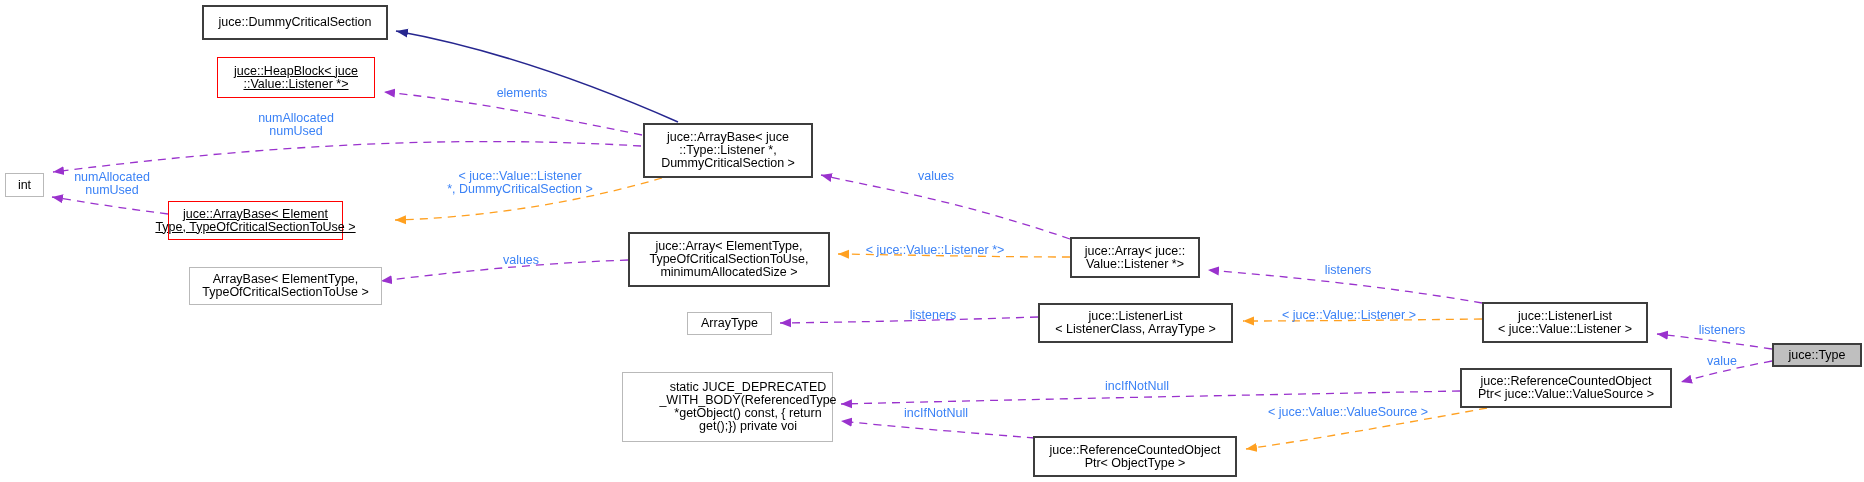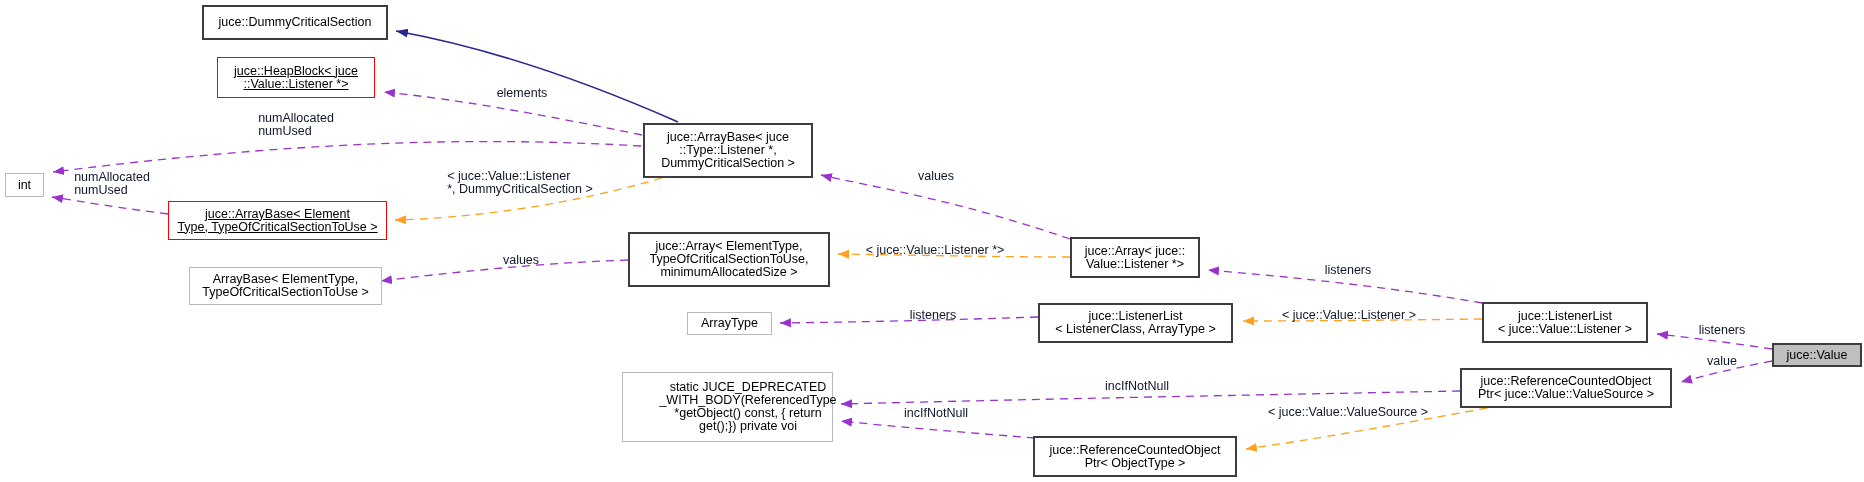--- a/index.html
+++ b/index.html
@@ -20,21 +20,21 @@
     text-align:center; background:#ffffff; color:#000;
     font-size:12.5px; line-height:13px; white-space:nowrap; box-sizing:border-box;
   }
   .node.black { border:2px solid #3d3d3d; }
   .node.red   { border:1.5px solid #ff0000;text-decoration:underline; }
   .node.gray  { border:1px solid #b9b9b9; }
   .node.main  { border:2px solid #3d3d3d; background:#bfbfbf; }
   .elabel {
     position:absolute; z-index:1;
     transform:translateX(-50%);
-    text-align:left; color:#0f172a;
+    text-align:center; color:#3b82f6;
     font-size:12.5px; line-height:13px; white-space:nowrap;
   }
 </style>
 </head>
 <body>
 
 <div id="canvas">
 
   <svg id="edges" viewBox="0 0 1864 482">
     <defs>
@@ -75,21 +75,21 @@
 
   <div class="node red" style="left:217px; top:57px; width:158px; height:41px;">
     <div>juce::HeapBlock&lt; juce</div>
     <div>::Value::Listener *&gt;</div>
   </div>
 
   <div class="node gray" style="left:5px; top:173px; width:39px; height:24px;">
     <div>int</div>
   </div>
 
-  <div class="node red" style="left:168px; top:201px; width:219px; height:39px;">
+  <div class="node red" style="left:168px; top:201px; width:175px; height:39px;">
     <div>juce::ArrayBase&lt; Element</div>
     <div>Type, TypeOfCriticalSectionToUse &gt;</div>
   </div>
 
   <div class="node gray" style="left:180px; top:267px; width:193px; height:38px;margin-left:9px;">
     <div>ArrayBase&lt; ElementType,</div>
     <div>TypeOfCriticalSectionToUse &gt;</div>
   </div>
 
   <div class="node black" style="left:643px; top:123px; width:170px; height:55px;">
@@ -134,21 +134,21 @@
     <div>juce::ReferenceCountedObject</div>
     <div>Ptr&lt; juce::Value::ValueSource &gt;</div>
   </div>
 
   <div class="node black" style="left:1033px; top:436px; width:204px; height:41px;">
     <div>juce::ReferenceCountedObject</div>
     <div>Ptr&lt; ObjectType &gt;</div>
   </div>
 
   <div class="node main" style="left:1772px; top:343px; width:90px; height:24px;">
-    <div>juce::Value</div>
+    <div>juce::Type</div>
   </div>
 
   <div class="elabel" style="left:522px; top:87px;">
     <div>elements</div>
   </div>
 
   <div class="elabel" style="left:296px; top:112px;">
     <div>numAllocated</div>
     <div>numUsed</div>
   </div>

